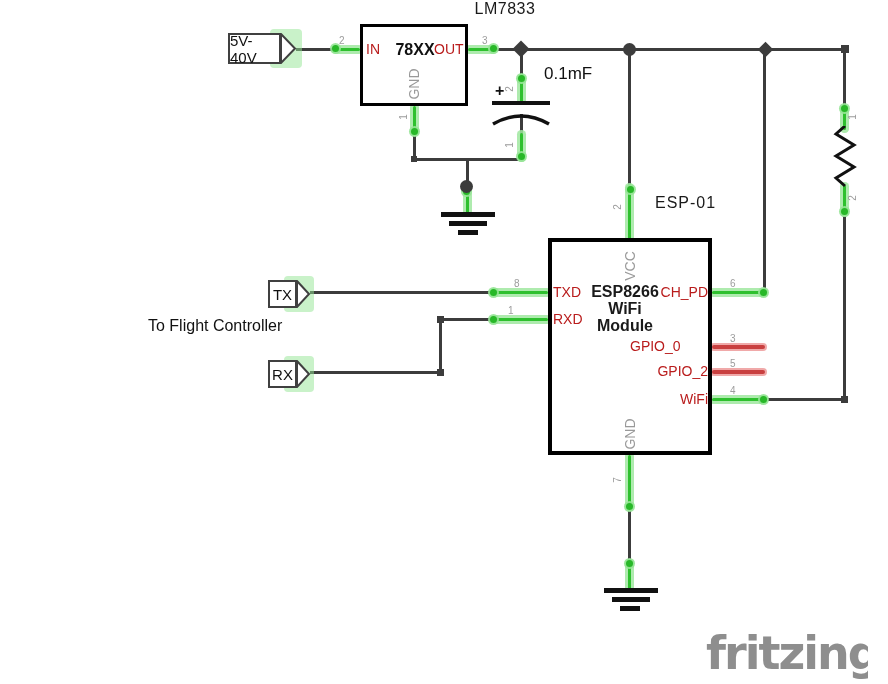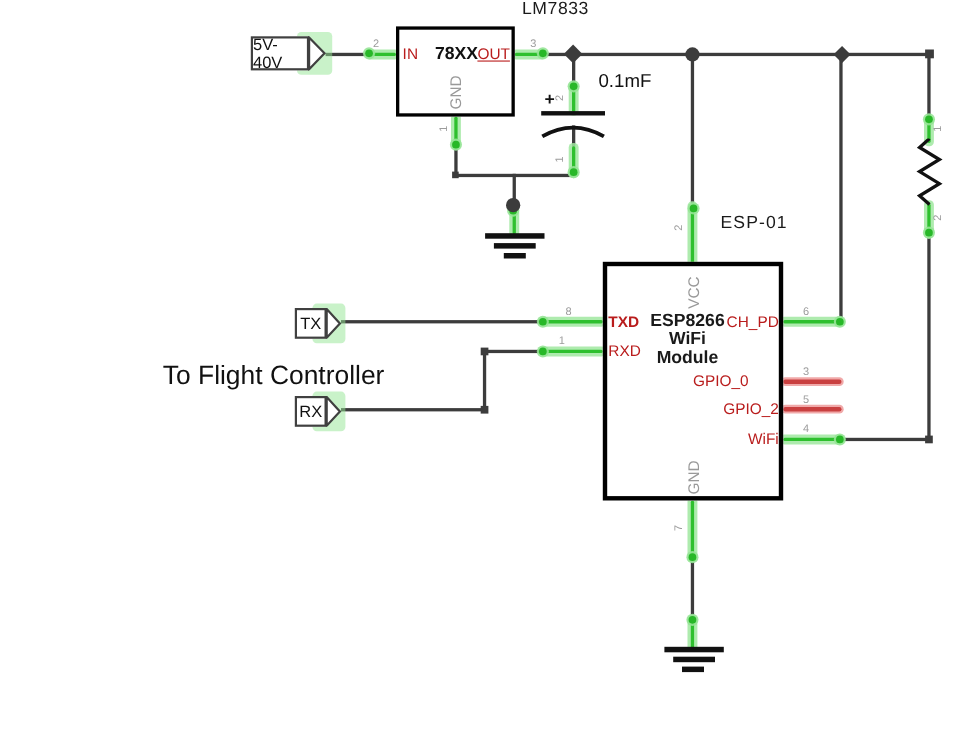--- a/index.html
+++ b/index.html
@@ -100,21 +100,21 @@
   <div class="jcircle" style="left:460px;top:180px;"></div>
   <div class="jsq" style="left:437px;top:316px;width:7px;height:7px;"></div>
   <div class="jsq" style="left:437px;top:369px;width:7px;height:7px;"></div>
   <div class="jsq" style="left:841px;top:396px;width:7px;height:7px;"></div>
   <div class="jsq" style="left:411px;top:156px;width:6px;height:6px;"></div>
 
   <div class="title" style="left:455px;top:0px;width:100px;text-align:center;">LM7833</div>
   <div class="comp-box" style="left:360px;top:24px;width:108px;height:82px;"></div>
   <div class="plabel" style="left:366px;top:42px;">IN</div>
   <div class="abs" style="left:392px;top:41px;width:46px;text-align:center;font-size:16px;font-weight:600;color:#111;">78XX</div>
-  <div class="plabel" style="left:434px;top:42px;text-decoration:underline;">OUT</div>
+  <div class="plabel" style="left:434px;top:42px;">OUT</div>
   <div class="vtext" style="left:394px;top:76px;width:40px;">GND</div>
   <div class="pnum" style="left:339px;top:35px;">2</div>
   <div class="pnum" style="left:482px;top:35px;">3</div>
   <div class="pnum-v" style="left:397px;top:111px;">1</div>
 
   <div class="conn-glow" style="left:270px;top:29px;width:32px;height:39px;"></div>
   <div class="conn-box" style="left:228px;top:33px;width:53px;height:31px;font-size:15px;">
     <span>5V-40V</span>
   </div>
   <svg class="abs" style="left:280px;top:33px;" width="17" height="31">
@@ -145,21 +145,21 @@
 
   <div class="title" style="left:655px;top:194px;width:80px;letter-spacing:1px;">ESP-01</div>
   <div class="comp-box" style="left:548px;top:238px;width:164px;height:217px;border-width:4px;"></div>
   <div class="abs" style="left:560px;top:283px;width:130px;text-align:center;font-size:16px;font-weight:600;color:#1a1a1a;line-height:17px;">
     <div>ESP8266</div>
     <div>WiFi</div>
     <div>Module</div>
   </div>
   <div class="vtext" style="left:610px;top:258px;width:40px;">VCC</div>
   <div class="vtext" style="left:610px;top:426px;width:40px;">GND</div>
-  <div class="plabel" style="left:553px;top:285px;font-weight:bold;">TXD</div>
+  <div class="plabel" style="left:553px;top:285px;">TXD</div>
   <div class="plabel" style="left:553px;top:312px;">RXD</div>
   <div class="plabel" style="left:640px;top:285px;width:68px;text-align:right;">CH_PD</div>
   <div class="plabel" style="left:630px;top:339px;width:78px;text-align:left;">GPIO_0</div>
   <div class="plabel" style="left:630px;top:364px;width:78px;text-align:right;">GPIO_2</div>
   <div class="plabel" style="left:640px;top:392px;width:68px;text-align:right;">WiFi</div>
   <div class="pnum-v" style="left:611px;top:201px;">2</div>
   <div class="pnum" style="left:514px;top:278px;">8</div>
   <div class="pnum" style="left:508px;top:305px;">1</div>
   <div class="pnum" style="left:730px;top:278px;">6</div>
   <div class="pnum" style="left:730px;top:333px;">3</div>
@@ -182,17 +182,18 @@
   </svg>
 
   <div class="conn-glow" style="left:284px;top:356px;width:30px;height:36px;"></div>
   <div class="conn-box" style="left:268px;top:360px;width:29px;height:28px;">
     <span>RX</span>
   </div>
   <svg class="abs" style="left:296px;top:360px;" width="15" height="28">
     <path d="M1,1 L13,14 L1,27 Z" fill="#ffffff" stroke="#404040" stroke-width="2"></path>
   </svg>
 
-  <div class="abs" style="left:148px;top:328px;font-size:24px;color:#111;white-space:nowrap;">To Flight Controller</div>
+  <div class="abs" style="left:148px;top:317px;font-size:16px;color:#111;white-space:nowrap;">To Flight Controller</div>
 
+  <div class="abs" style="left:706px;top:626px;font-family:'DejaVu Sans',sans-serif;font-size:46px;font-weight:bold;color:#8e8e8e;letter-spacing:-2px;">fritzing</div>
   <div class="abs" style="left:883px;top:0px;width:4px;height:684px;background:#000;"></div>
 
 </div>
 
 </body></html>

